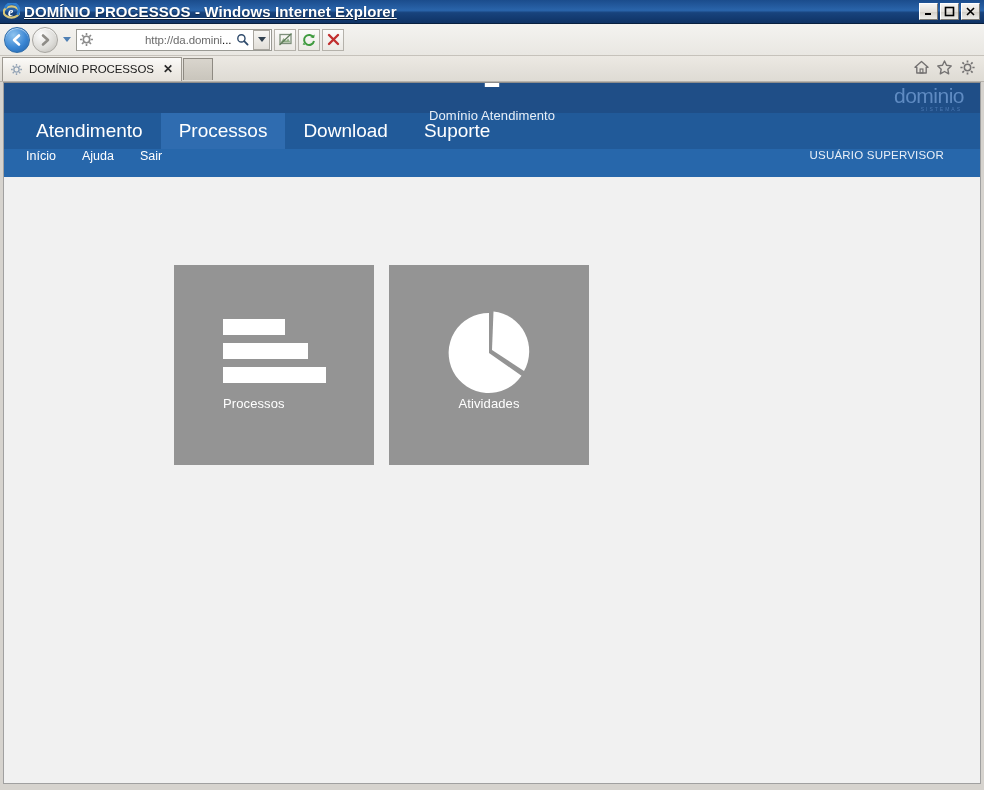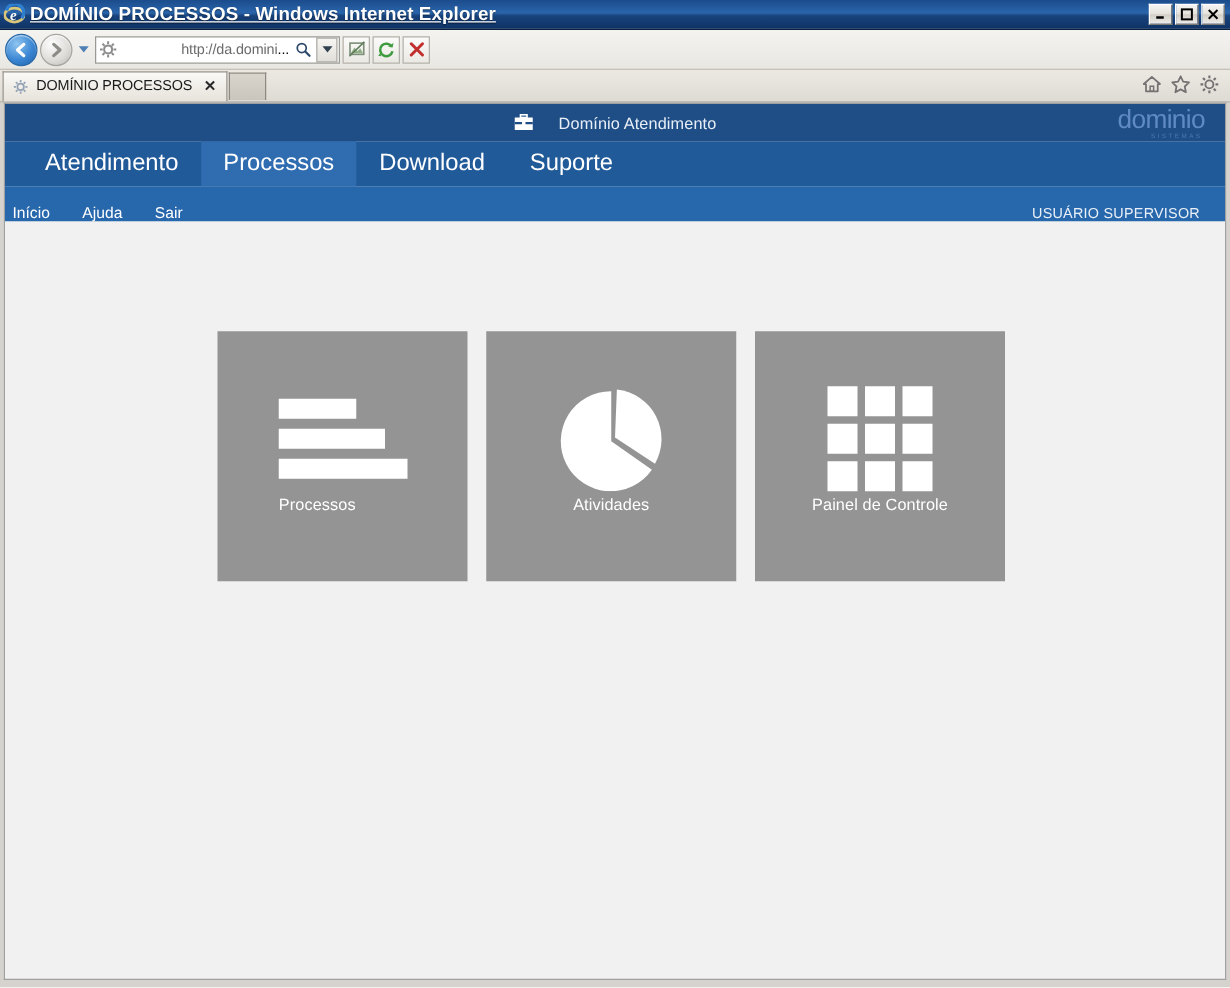--- a/index.html
+++ b/index.html
@@ -181,20 +181,21 @@
   .app-topbar {
     height: 30px;
     background: #1f4e87;
     display: flex; align-items: center;
     position: relative;
   }
   .topbar-center {
     position: absolute; left: 0; right: 0;
     display: flex; align-items: center; justify-content: center;
     gap: 20px;
+    flex-direction: column;
   }
   .briefcase { display: flex; }
   .topbar-title {
     color: #e8eef6; font-size: 13px; letter-spacing: .1px;
   }
   .brand {
     margin-left: auto; margin-right: 16px;
     text-align: right; line-height: 1;
     position: relative; z-index: 2;
   }
@@ -218,22 +219,22 @@
     padding: 0 18px;
     color: #ffffff; font-size: 19px;
     white-space: nowrap;
     cursor: pointer;
   }
   .navitem.active { background: #2f6cb0; }
 
   .app-subnav {
     height: 28px;
     background: #2767ab;
-    display: flex; align-items: flex-end;
-    padding: 0 6px;
+    display: flex; align-items: flex-start;
+    padding: 0 22px;
   }
   .subitem {
     color: #ffffff; font-size: 12.5px;
     padding: 0 14px 0 0; margin-right: 12px;
     cursor: pointer; white-space: nowrap;
   }
   .user-label {
     margin-left: auto;
     color: #e9eff7; font-size: 11.5px;
     letter-spacing: .2px; white-space: nowrap;
@@ -468,33 +469,17 @@
       <div class="tile atividades">
         <div class="tile-glyph">
           <svg width="84" height="84" viewBox="0 0 84 84">
             <path d="M42 44 L42 4 A40 40 0 1 0 74.5 66.8 Z" fill="#ffffff"></path>
             <path d="M45 41 L46.5 2.5 A40 40 0 0 1 77 62 Z" fill="#ffffff"></path>
           </svg>
         </div>
         <div class="tile-label">Atividades</div>
       </div>
 
-      <div class="tile painel">
-        <div class="tile-glyph">
-          <div class="grid9">
-            <span></span>
-            <span></span>
-            <span></span>
-            <span></span>
-            <span></span>
-            <span></span>
-            <span></span>
-            <span></span>
-            <span></span>
-          </div>
-        </div>
-        <div class="tile-label">Painel de Controle</div>
-      </div>
 
     </div>
 
   </div>
 </div>
 
 </body></html>

